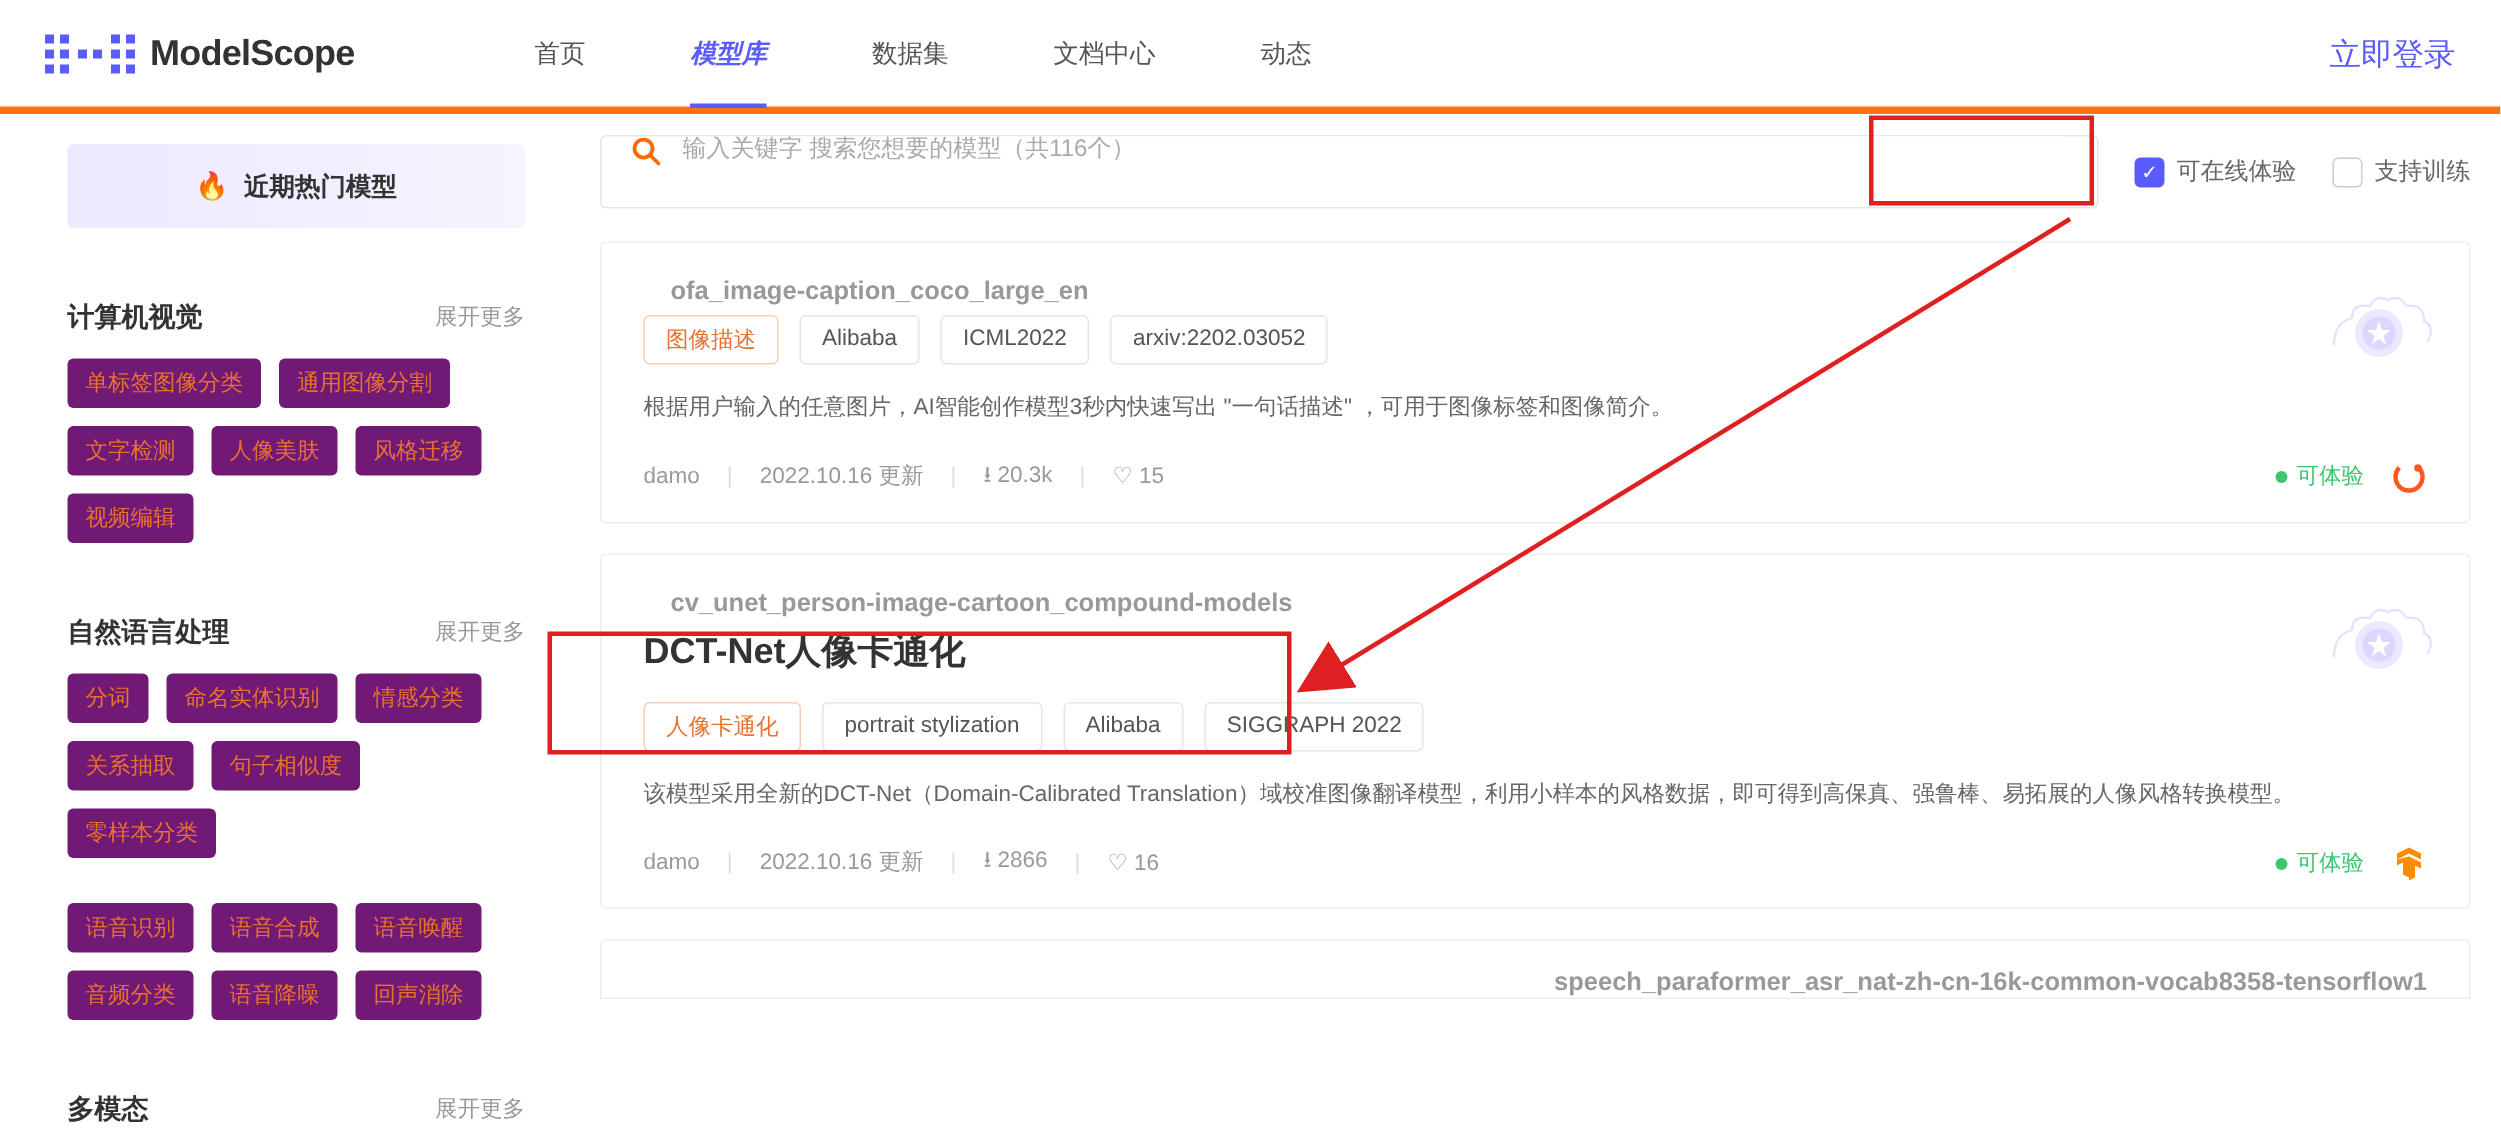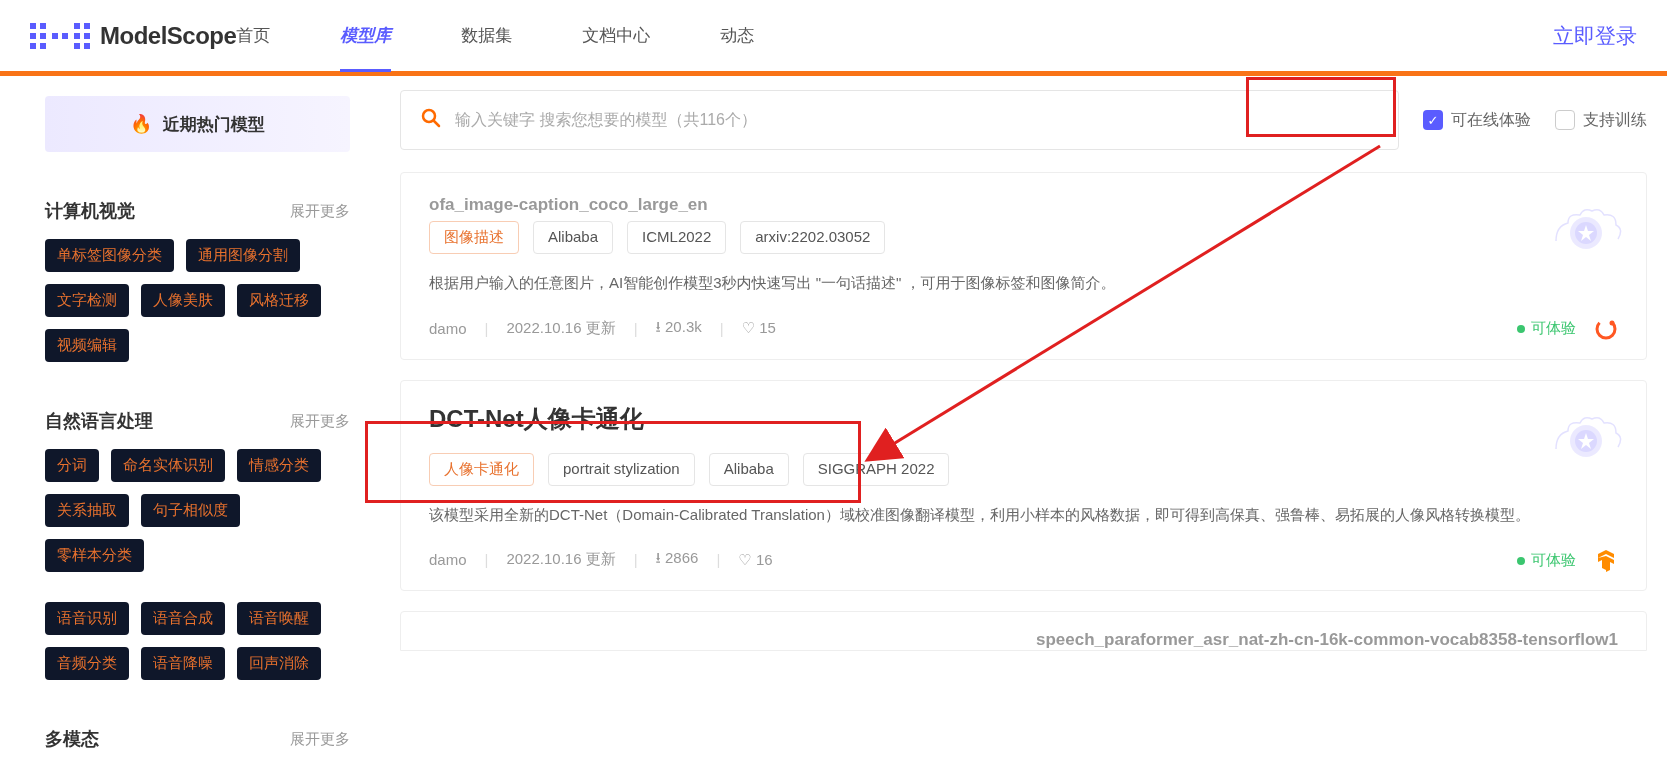--- a/index.html
+++ b/index.html
@@ -3,54 +3,54 @@
 <meta charset="utf-8">
 <style>
 * { margin: 0; padding: 0; box-sizing: border-box; }
 body { font-family: -apple-system, BlinkMacSystemFont, "PingFang SC", "Microsoft YaHei", sans-serif; background: #fff; color: #333; width: 1667px; position: relative; }
 
 
 .header { display: flex; align-items: center; height: 76px; padding: 0 30px; border-bottom: 5px solid #f97316; }
 .logo { display: flex; align-items: center; gap: 10px; }
 .logo-icon { width: 60px; height: 34px; }
 .logo-text { font-size: 24px; font-weight: 700; letter-spacing: -0.5px; }
-.nav { display: flex; gap: 70px; }
+.nav { display: flex; gap: 70px; margin-left: 120px; }
 .nav-item { font-size: 17px; color: #555; cursor: pointer; position: relative; padding: 25px 0; }
 .nav-item.active { color: #5a5cff; font-weight: 600; font-style: italic; }
 .nav-item.active::after { content: ""; position: absolute; bottom: 0; left: 0; right: 0; height: 3px; background: #5a5cff; }
 .login-btn { margin-left: auto; color: #5a5cff; font-size: 21px; cursor: pointer; }
 
 .layout { display: flex; }
 
 
 .sidebar { width: 380px; padding: 20px 30px 0 45px; flex-shrink: 0; }
 .hot-banner { background: linear-gradient(90deg, #ece9ff 0%, #f6f4ff 100%); height: 56px; display: flex; align-items: center; justify-content: center; gap: 10px; font-size: 17px; font-weight: 600; color: #333; border-radius: 4px; margin-bottom: 28px; }
 .flame { color: #d0c4ff; font-size: 18px; }
 
 .cat-block { margin-bottom: 30px; }
 .cat-head { display: flex; justify-content: space-between; align-items: center; margin-bottom: 16px; margin-top: 47px; }
 .cat-title { font-size: 18px; font-weight: 600; color: #333; }
 .cat-more { font-size: 15px; color: #999; cursor: pointer; }
 .tag-row { display: flex; flex-wrap: wrap; gap: 12px; }
-.tag { background: #0f172a; color: #e8712d; padding: 7px 12px; border-radius: 4px; font-size: 15px; cursor: pointer; }
+.tag { background: #701a75; color: #e8712d; padding: 7px 12px; border-radius: 4px; font-size: 15px; cursor: pointer; }
 
 
 .main { flex: 1; padding: 14px 20px 0 20px; position: relative; }
 .search-row { display: flex; align-items: center; gap: 24px; margin-bottom: 22px; }
-.search-box { flex: 1; display: flex; align-items: center; height: 60px; border: 1px solid #e5e5e5; border-radius: 4px; padding: 0 20px; background: #fff; }
+.search-box { flex: 1; display: flex; align-items: flex-start; height: 49px; border: 1px solid #e5e5e5; border-radius: 4px; padding: 0 20px; background: #fff; }
 .search-icon { color: #ff6a00; font-size: 20px; margin-right: 14px; font-weight: bold; }
 .search-input { border: none; outline: none; font-size: 16px; flex: 1; color: #333; }
 .search-input::placeholder { color: #aaa; }
 .check-group { display: flex; align-items: center; gap: 8px; font-size: 16px; color: #666; white-space: nowrap; }
 .checkbox { width: 20px; height: 20px; border-radius: 4px; display: inline-flex; align-items: center; justify-content: center; }
 .checkbox.checked { background: #5a5cff; color: #fff; font-size: 13px; }
 .checkbox.unchecked { border: 1px solid #ccc; background: #fff; }
 
 .card { border: 1px solid #eee; border-radius: 4px; padding: 22px 28px 18px; margin-bottom: 20px; position: relative; background: #fff; }
-.card-slug { font-size: 17px; color: #999; font-weight: 600; margin-bottom: 6px; }
+.card-slug { font-size: 17px; color: #999; font-weight: 600; margin-bottom: 6px; margin-left: 18px; }
 .card-title { font-size: 24px; font-weight: 700; color: #333; margin-bottom: 18px; }
 .card-tags { display: flex; gap: 14px; margin-bottom: 16px; flex-wrap: wrap; }
 .mtag { padding: 6px 14px; border-radius: 4px; font-size: 15px; border: 1px solid #e5e5e5; color: #555; }
 .mtag.orange { border-color: #f8cdb4; color: #e8712d; background: #fff; }
 .card-desc { font-size: 15px; color: #666; line-height: 1.7; margin-bottom: 20px; }
 .card-foot { display: flex; align-items: center; gap: 18px; font-size: 15px; color: #999; }
 .foot-sep { color: #ddd; }
 .card-right { position: absolute; right: 28px; bottom: 18px; display: flex; align-items: center; gap: 18px; font-size: 15px; }
 .status-dot { width: 8px; height: 8px; background: #3bc66f; border-radius: 50%; display: inline-block; margin-right: 6px; }
 .status-text { color: #3bc66f; }
@@ -207,20 +207,21 @@
           <div class="badge-icon"><svg viewBox="0 0 80 70">
               <g fill="none" stroke="#c8c5ff" stroke-width="1.5">
     <path d="M10 50 Q10 35 22 32 Q22 22 34 24 Q38 16 46 20 Q54 16 58 24 Q70 22 70 34 Q78 38 72 48"></path>
     <circle cx="40" cy="42" r="16" fill="#d8d5ff" stroke="none"></circle>
     <circle cx="40" cy="42" r="11" fill="#b8b3ff" stroke="none"></circle>
     <polygon points="40,34 42,40 48,40 43,44 45,50 40,46 35,50 37,44 32,40 38,40" fill="#fff" stroke="none"></polygon>
   </g>
             </svg></div>
         </div>
         <div class="card">
+          <div class="card-slug">cv_unet_person-image-cartoon_compound-models</div>
           <div class="card-title">DCT-Net人像卡通化</div>
           <div class="card-tags">
             <span class="mtag orange">人像卡通化</span>
             <span class="mtag">portrait stylization</span>
             <span class="mtag">Alibaba</span>
             <span class="mtag">SIGGRAPH 2022</span>
           </div>
           <div class="card-desc">该模型采用全新的DCT-Net（Domain-Calibrated Translation）域校准图像翻译模型，利用小样本的风格数据，即可得到高保真、强鲁棒、易拓展的人像风格转换模型。</div>
           <div class="card-foot">
             <span>damo</span>

